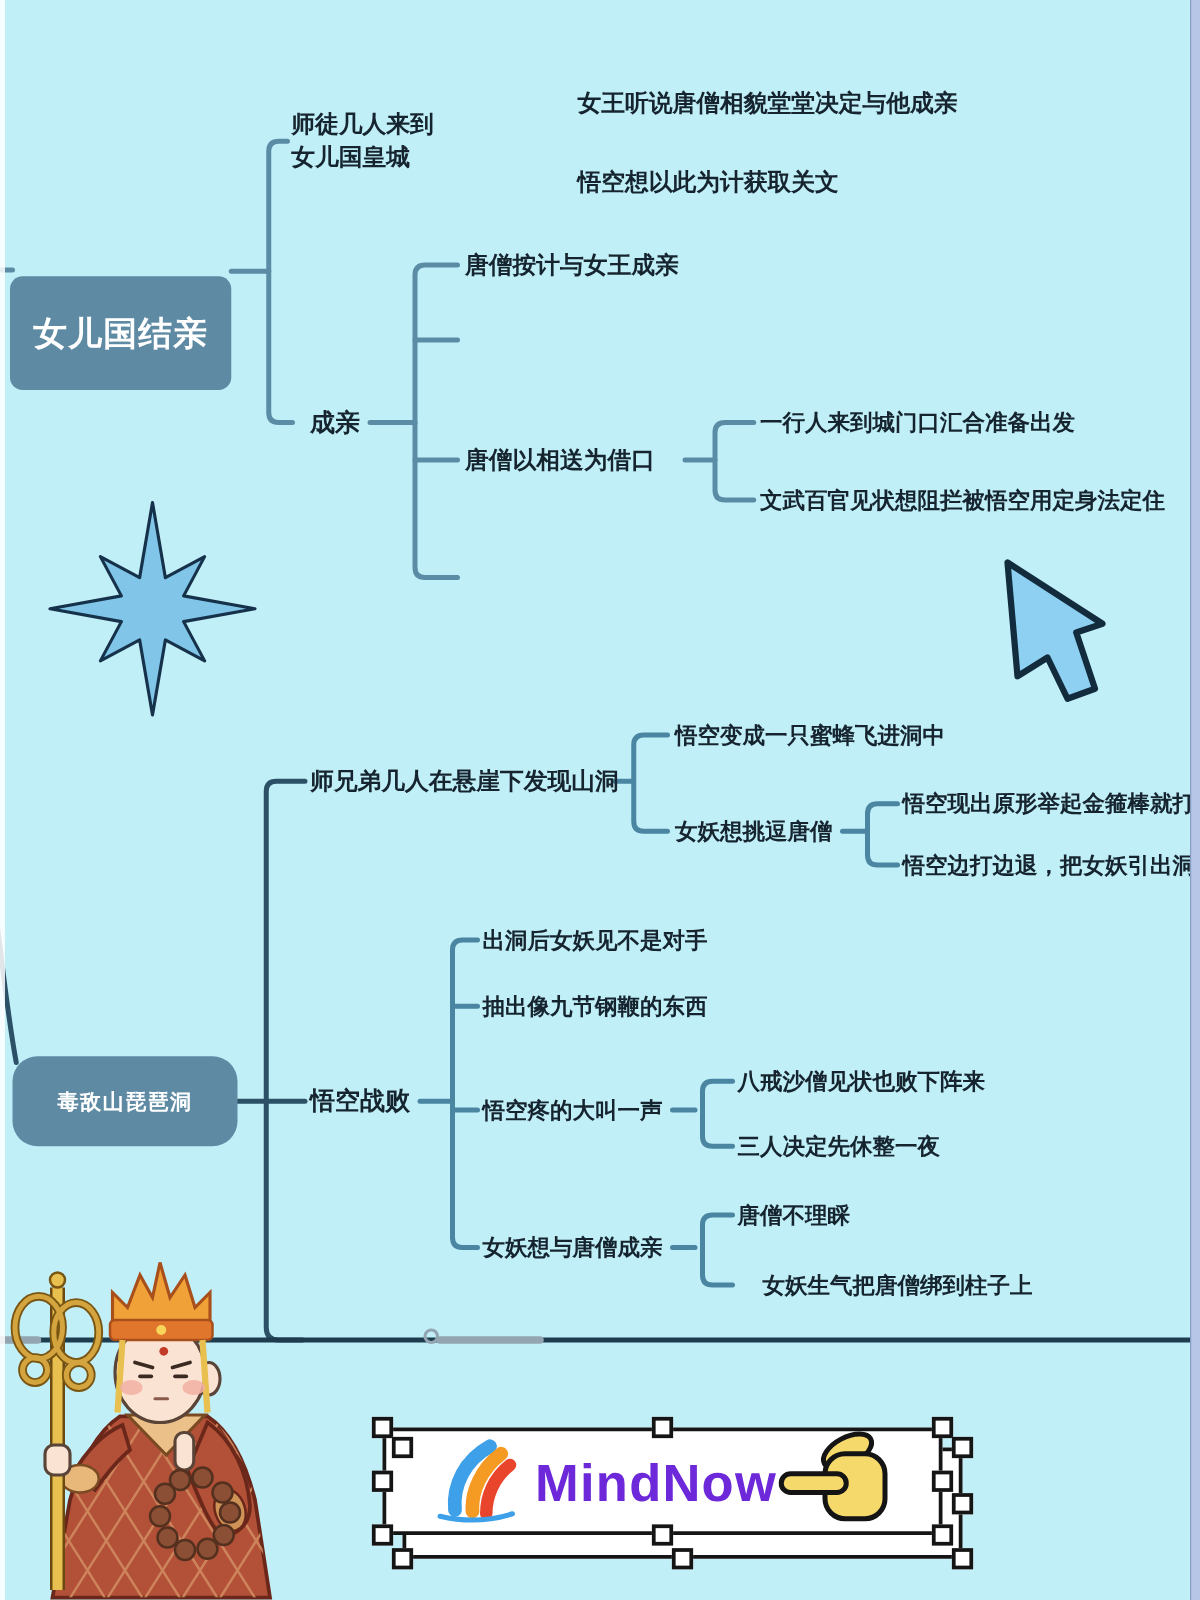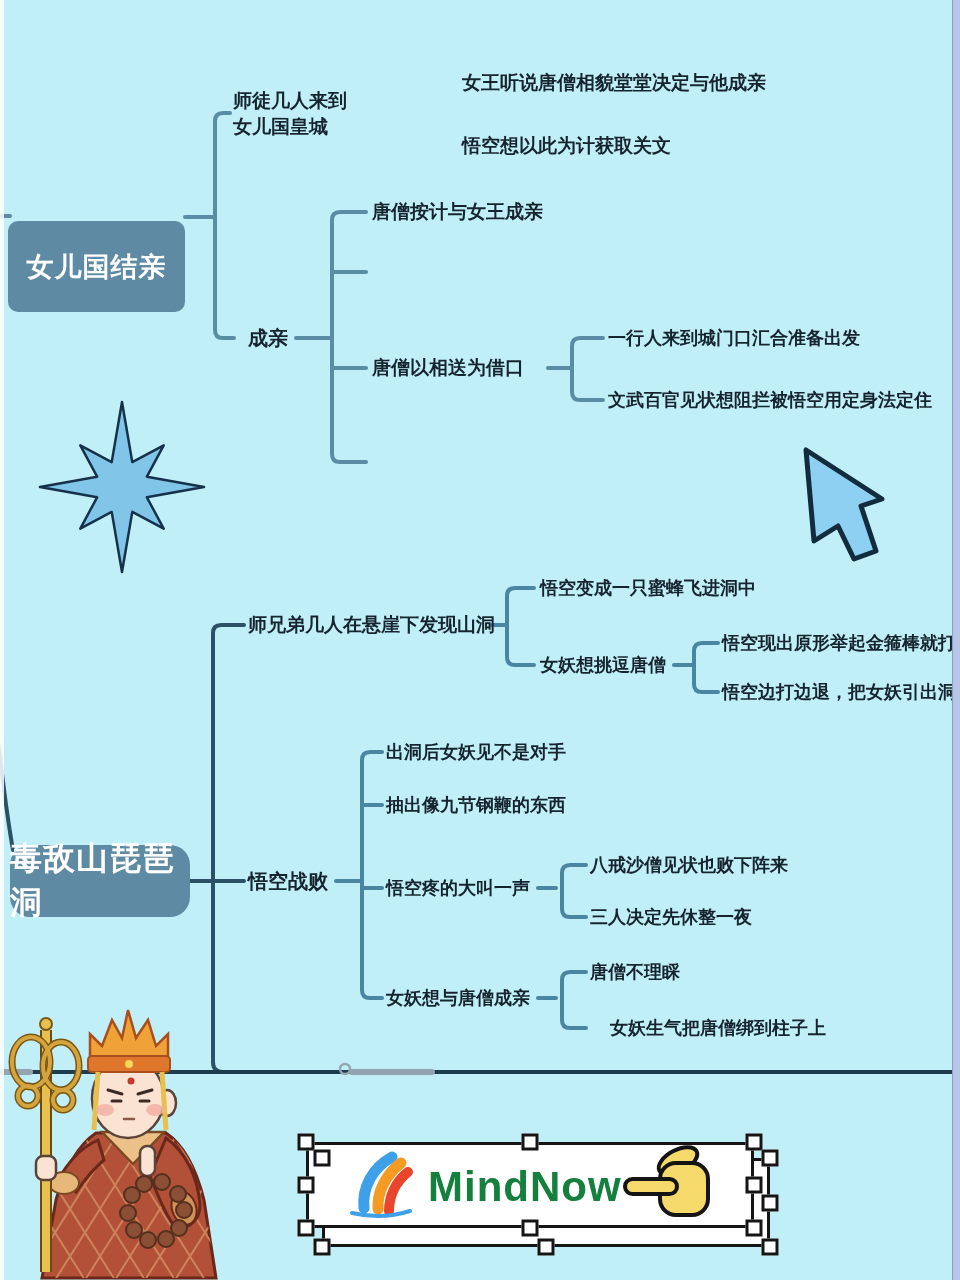--- a/index.html
+++ b/index.html
@@ -8,29 +8,29 @@
   svg{display:block;}
   .layer{position:absolute;left:0;top:0;width:960px;height:1280px;}
   .tl{position:absolute;font-weight:700;color:#15242e;white-space:nowrap;transform:translateY(-50%);z-index:3;}
   .d1{font-size:20px;}
   .d2{font-size:19px;}
   .d3{font-size:18px;}
   .wrap2{white-space:normal;width:124px;line-height:1.38;}
   .node{position:absolute;background:#5e8ba3;color:#fff;font-weight:700;display:flex;
         align-items:center;justify-content:center;z-index:3;letter-spacing:1px;}
   .node1{left:8px;top:177px;width:177px;height:91px;border-radius:10px;font-size:27px;margin-top:44px;}
-  .node2{left:10px;top:845px;width:180px;height:72px;border-radius:20px;font-size:32px;}
+  .node2{left:10px;top:845px;width:180px;height:72px;border-radius:20px;font-size:17px;}
   .edge-left{position:absolute;left:0;top:0;width:4px;height:1280px;background:rgba(255,255,255,.85);z-index:9;}
   .edge-right{position:absolute;left:952px;top:0;width:8px;height:1280px;background:#b7c6e6;
               border-left:1px solid #8a9fc6;z-index:9;}
   .frame{position:absolute;background:#ffffff;border:3px solid #151515;box-sizing:border-box;}
   .handle{position:absolute;width:17px;height:17px;background:#ffffff;border:3px solid #151515;
           box-sizing:border-box;transform:translate(-50%,-50%);z-index:8;}
   .wm-text{position:absolute;left:428px;top:1163px;width:195px;font-size:42px;font-weight:700;
-           color:#15803d;z-index:7;letter-spacing:1px;}
+           color:#6d28d9;z-index:7;letter-spacing:1px;}
   .z4{z-index:4;} .z5{z-index:5;} .z6{z-index:6;} .z7{z-index:7;}
 </style>
 </head>
 <body>
 
 <div class="canvas">
 
   <svg class="layer" viewBox="0 0 960 1280">
     <g fill="none" stroke-linecap="round" stroke-linejoin="round">
 

